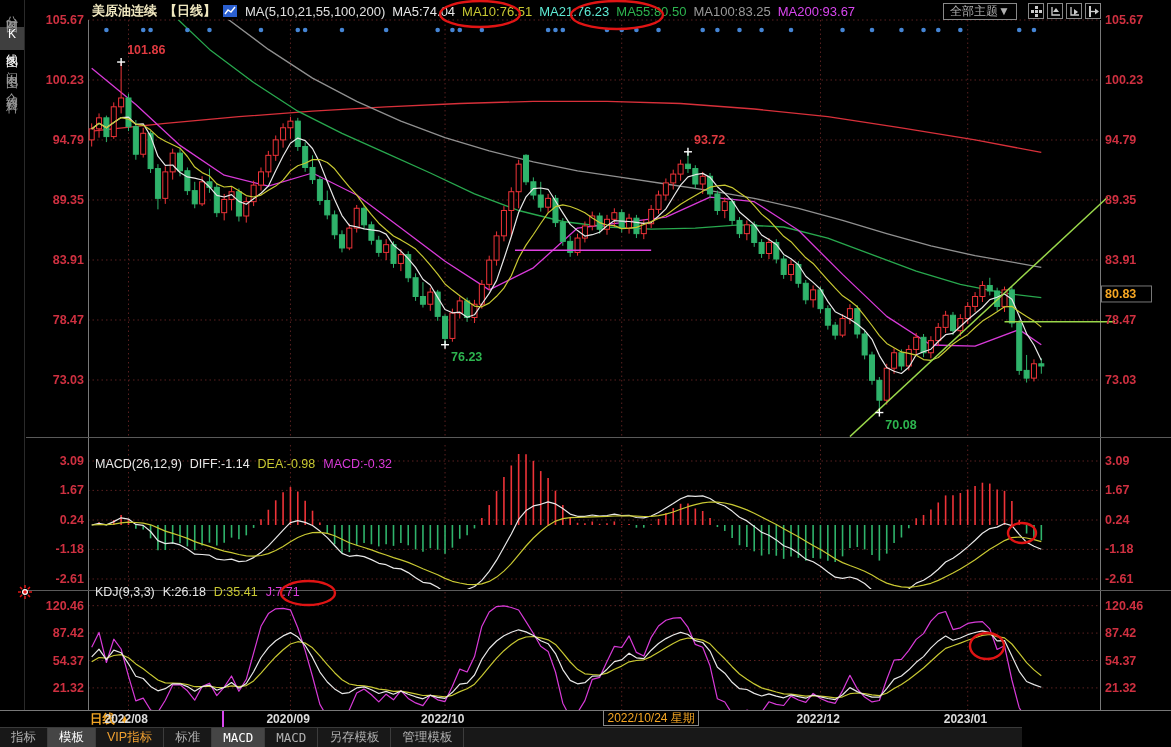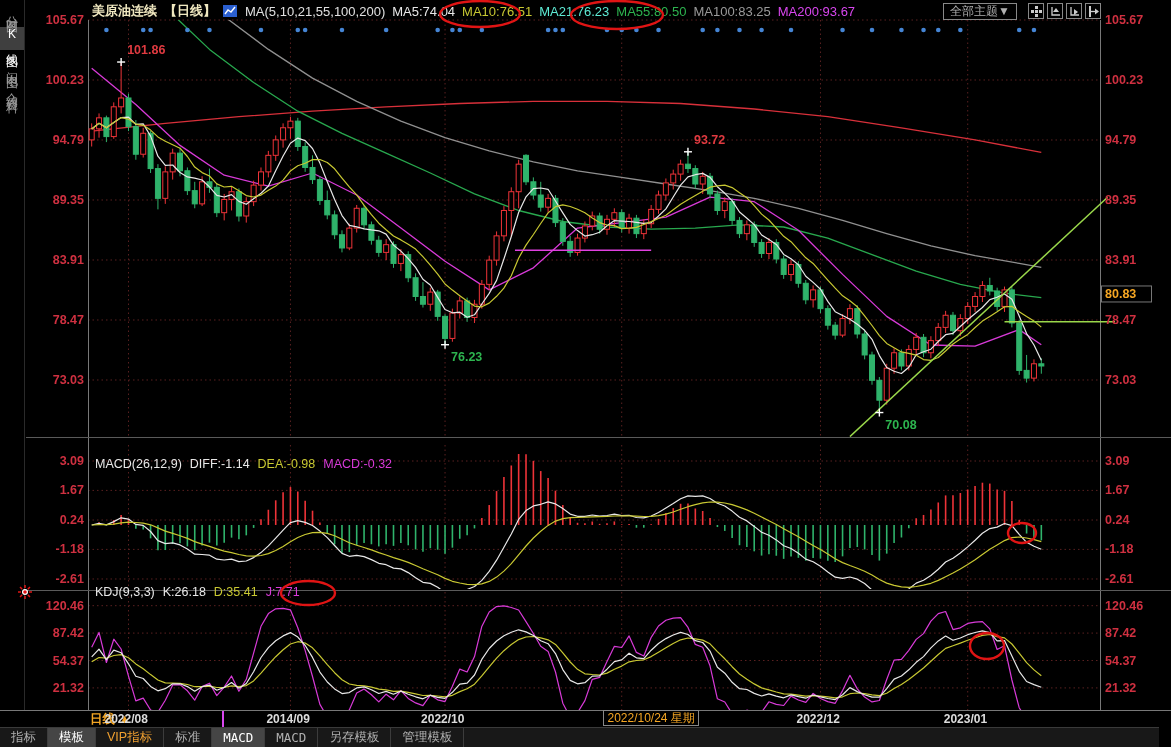--- a/index.html
+++ b/index.html
@@ -31,21 +31,21 @@
   .ind-header span{margin-right:8px;}
   .ind-title{color:#e8e8e8;}
   
   .timestrip{left:0;top:710px;width:1171px;height:17px;border-top:1px solid #787878;box-sizing:border-box;background:#000;}
   .period-cell{position:absolute;left:78px;top:0;width:146px;height:16px;border-right:2px solid #d946ef;
                color:#f5a623;font-weight:bold;font-size:12.5px;line-height:16px;padding-left:12px;box-sizing:border-box;}
   .month-label{position:absolute;top:1px;color:#dcdcdc;font-size:12px;font-weight:bold;}
   .crosshair-date{position:absolute;top:-1px;height:16px;border:1px solid #888;background:#000;color:#f5a623;
                   font-size:12px;line-height:15px;text-align:center;box-sizing:border-box;}
   
-  .tabbar{left:0;top:727px;width:1159px;height:20px;background:#181818;border-top:1px solid #3a3a3a;
+  .tabbar{left:0;top:727px;width:1022px;height:20px;background:#181818;border-top:1px solid #3a3a3a;
           display:flex;align-items:stretch;font-size:12.5px;box-sizing:border-box;}
   .tab{color:#b0b0b0;padding:0 11px;line-height:19px;border-right:1px solid #3c3c3c;}
   .tab.selected{background:#454545;color:#fff;}
   .tab.vip{color:#f0a030;}
   .tab.mono{font-family:"DejaVu Sans Mono","Liberation Mono",monospace;}
 </style>
 </head>
 <body>
 
 <div id="app">
@@ -676,21 +676,21 @@
     <span class="ind-title">KDJ(9,3,3)</span>
     <span style="color: rgb(232, 232, 232);">K:26.18</span>
     <span style="color: rgb(200, 200, 50);">D:35.41</span>
     <span style="color: rgb(216, 58, 216);">J:7.71</span>
   </div>
 
   <div class="chrome timestrip">
     <div class="period-cell">日线 ▲</div>
     <div id="months">
         <span class="month-label" style="left: 104.488px;">2022/08</span>
-        <span class="month-label" style="left: 266.442px;">2014/09</span>
+        <span class="month-label" style="left: 266.442px;">2020/09</span>
         <span class="month-label" style="left: 421.035px;">2022/10</span>
         <span class="month-label" style="left: 796.473px;">2022/12</span>
         <span class="month-label" style="left: 943.704px;">2023/01</span>
       </div>
     <div class="crosshair-date" id="xdate" style="left: 603.158px; width: 96px;">2022/10/24 星期一</div>
   </div>
 
   <div class="chrome tabbar">
     <div class="tab">指标</div>
     <div class="tab selected">模板</div>

